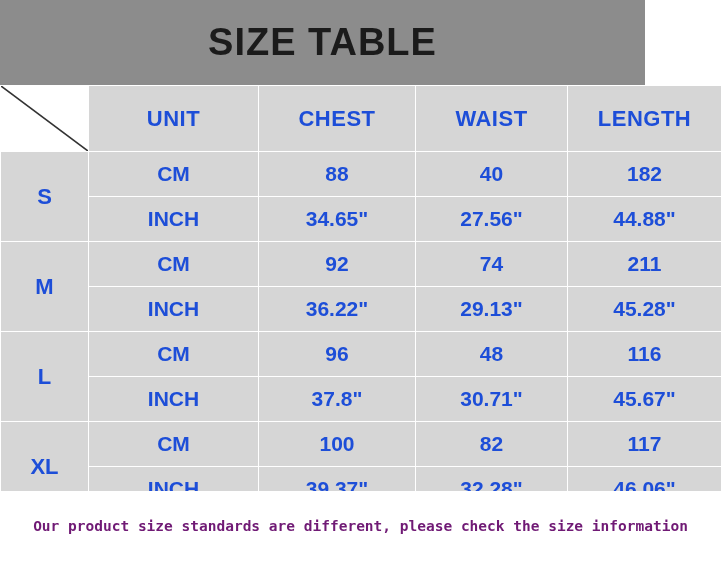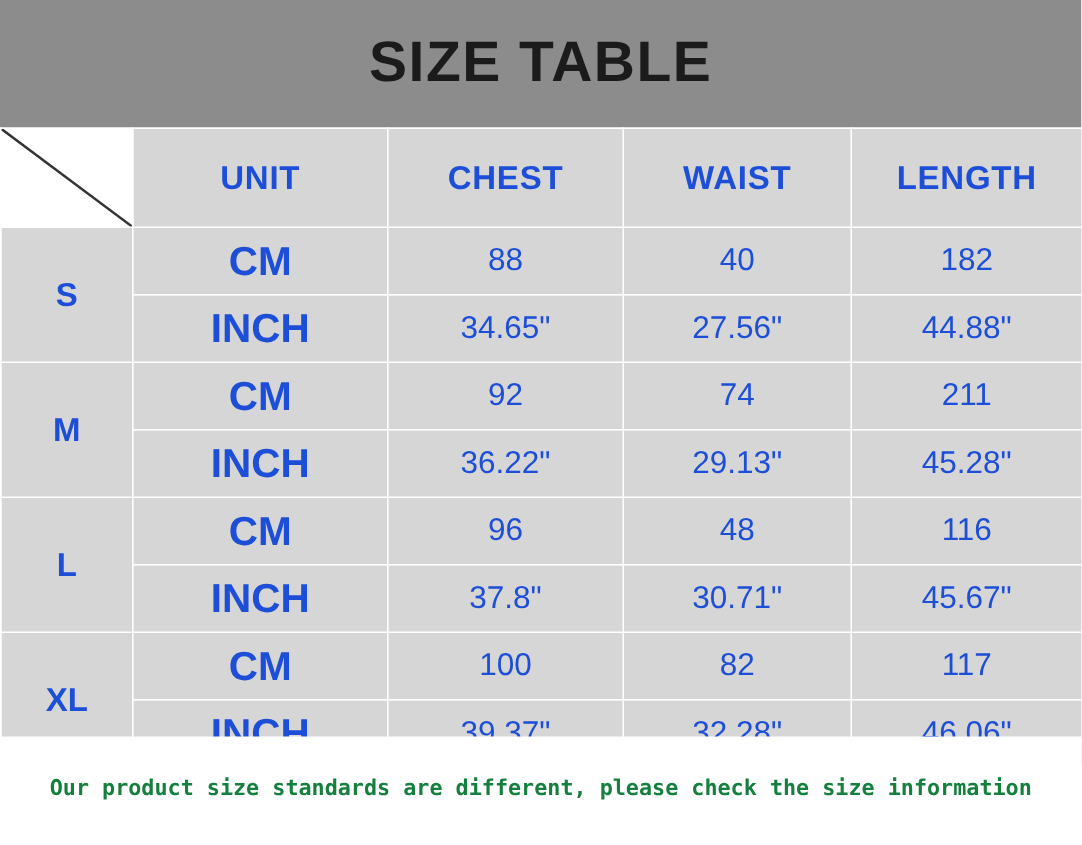--- a/index.html
+++ b/index.html
@@ -18,21 +18,21 @@
     width: 721px;
     height: 563px;
     box-sizing: border-box;
     background: #ffffff;
   }
   
   .title-bar {
     position: absolute;
     left: 0;
     top: 0;
-    width: 721px;
+    width: 645px;
     height: 85px;
     background: #8c8c8c;
     display: flex;
     align-items: center;
     justify-content: center;
   }
   .title-text {
     font-size: 38px;
     font-weight: bold;
     color: #1b1b1b;
@@ -90,28 +90,28 @@
   }
   
   td.size-label {
     background: #d6d6d6;
     font-size: 22px;
     font-weight: bold;
   }
   
   td.unit {
     background: #d6d6d6;
-    font-size: 27px;
+    font-size: 21px;
     font-weight: bold;
     height: 42px;
   }
   td.val {
     background: #d6d6d6;
     font-size: 21px;
-    font-weight: normal;
+    font-weight: bold;
     height: 42px;
   }
   tr.row-cm td.unit,
   tr.row-cm td.val {
     height: 42px;
   }
   
   .note {
     position: absolute;
     left: 0;
@@ -122,21 +122,21 @@
     display: flex;
     flex-direction: column;
     align-items: center;
     justify-content: center;
     box-sizing: border-box;
     padding: 0 8px;
   }
   .note-line {
     font-family: "DejaVu Sans Mono", monospace;
     font-size: 14.5px;
-    color: #15803d;
+    color: #701a75;
     font-weight: bold;
     line-height: 1.35;
     text-align: center;
     white-space: nowrap;
   }
   .note-line.second {
     letter-spacing: 0px;
   }
 </style>
 </head>

